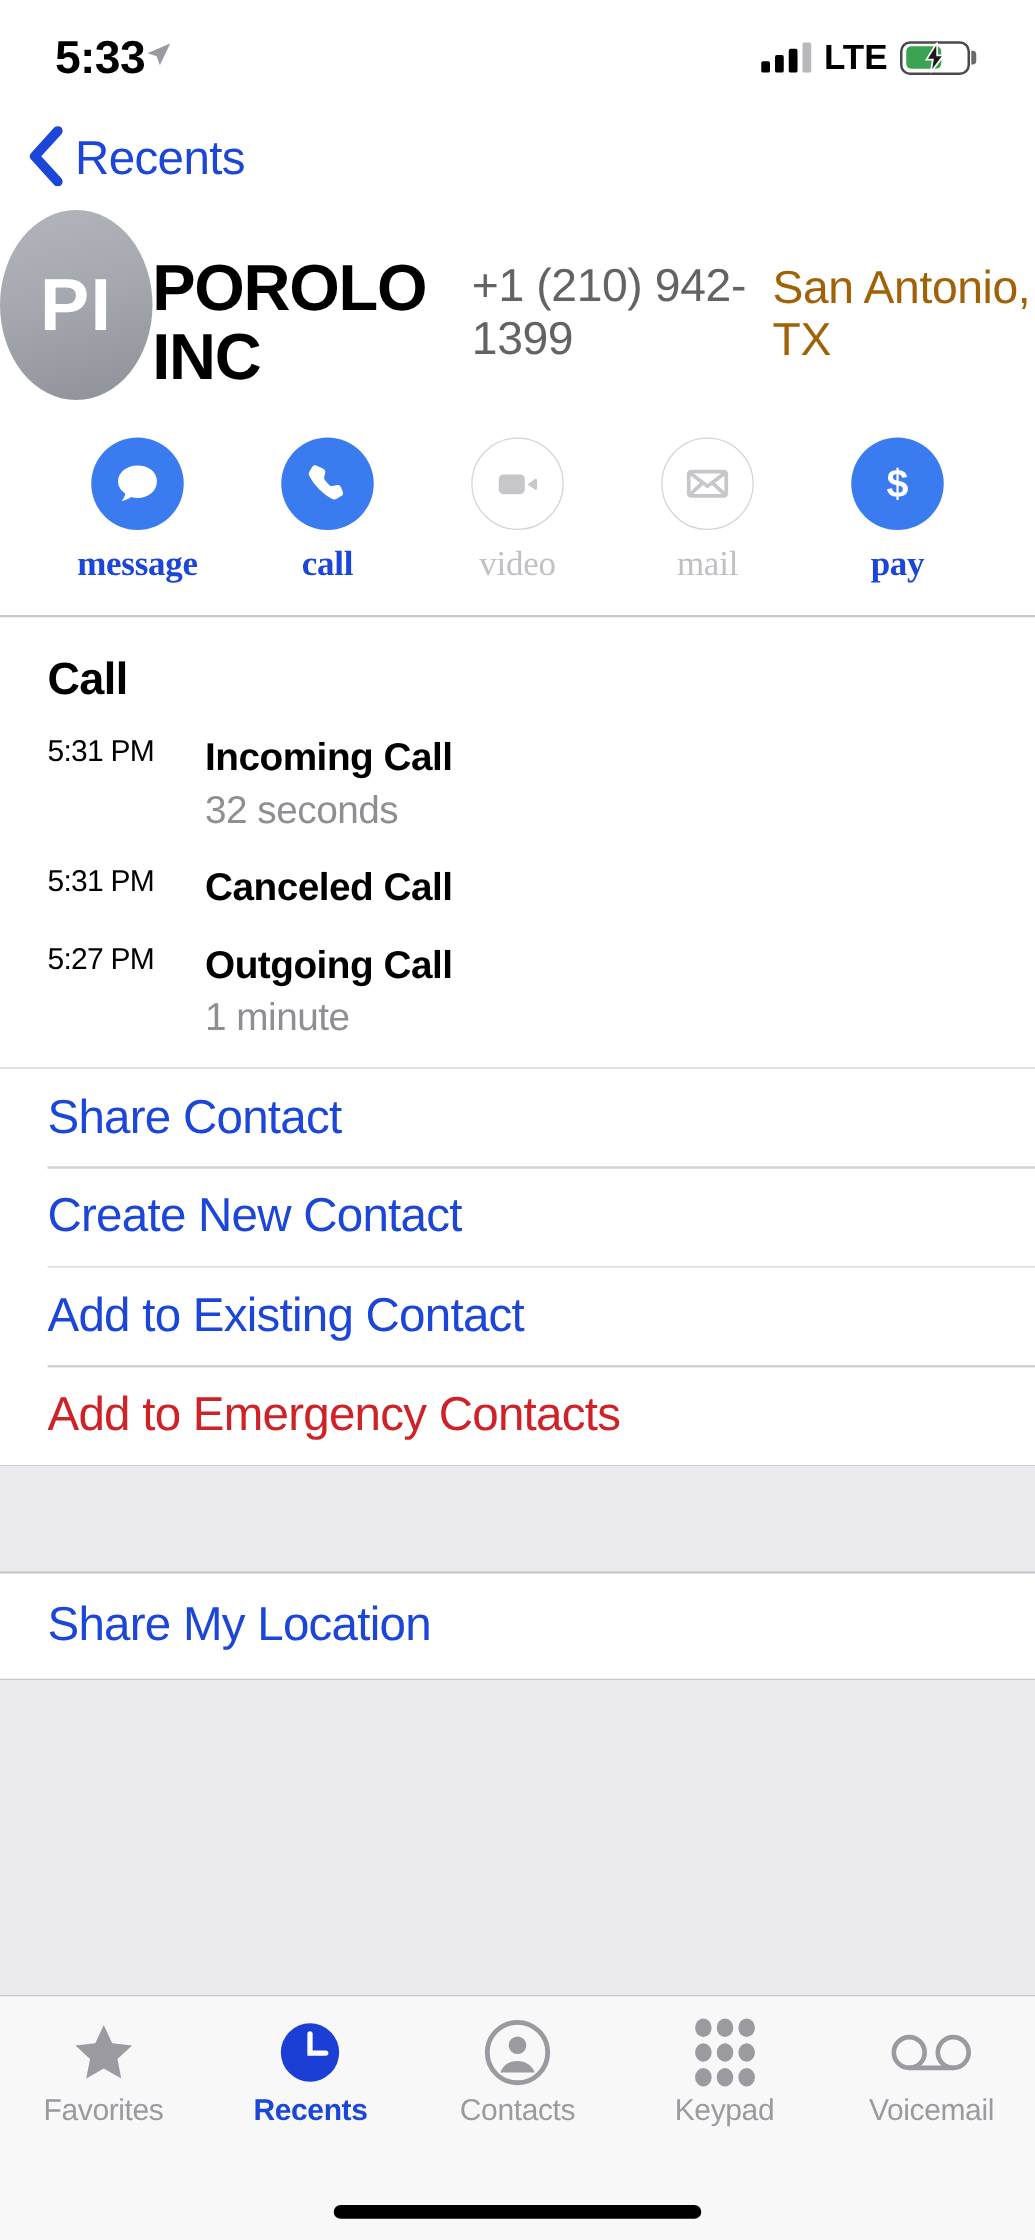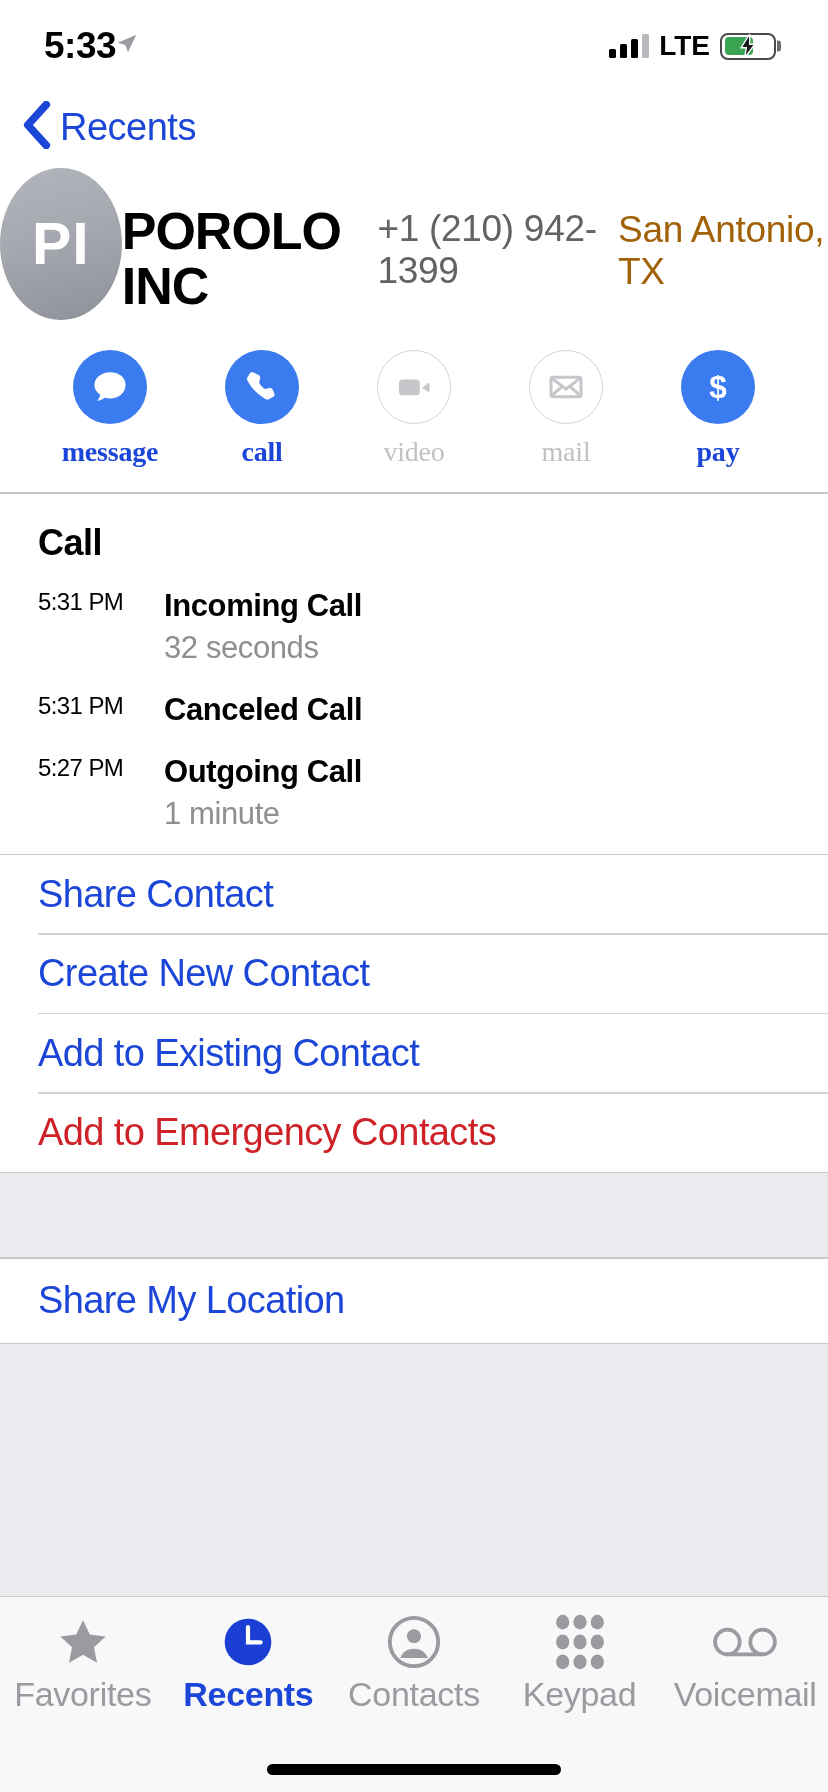--- a/index.html
+++ b/index.html
@@ -82,21 +82,21 @@
   .gap { background:#eaeaef; }
   .gap-a { height:84px; }
 
   .loc-row { background:#fff; height:84px; display:flex; align-items:center; padding-left:38px; font-size:38px; color:#1b46d8; letter-spacing:-0.6px; cursor:pointer; }
 
   
   .tabbar { flex:0 0 196px; background:#f8f8f9; display:flex; flex-direction:column; border-top:1.5px solid #c9c9cd; }
   .tabs { display:flex; flex:1; padding-top:14px; }
   .tab { flex:1; display:flex; flex-direction:column; align-items:center; cursor:pointer; }
   .tab-icon { height:62px; display:flex; align-items:center; justify-content:center; }
-  .tab-label { font-size:34px; margin-top:2px; letter-spacing:-0.3px; }
+  .tab-label { font-size:24px; margin-top:2px; letter-spacing:-0.3px; }
   .tab-label.active { color:#1b46d8; font-weight:bold; }
   .tab-label.idle { color:#9a9aa0; }
   .home-bar-wrap { height:46px; display:flex; align-items:center; justify-content:center; }
   .home-bar { width:294px; height:11px; background:#000; border-radius:6px; }
 </style>
 </head>
 <body>
 
 <div class="phone">
 

